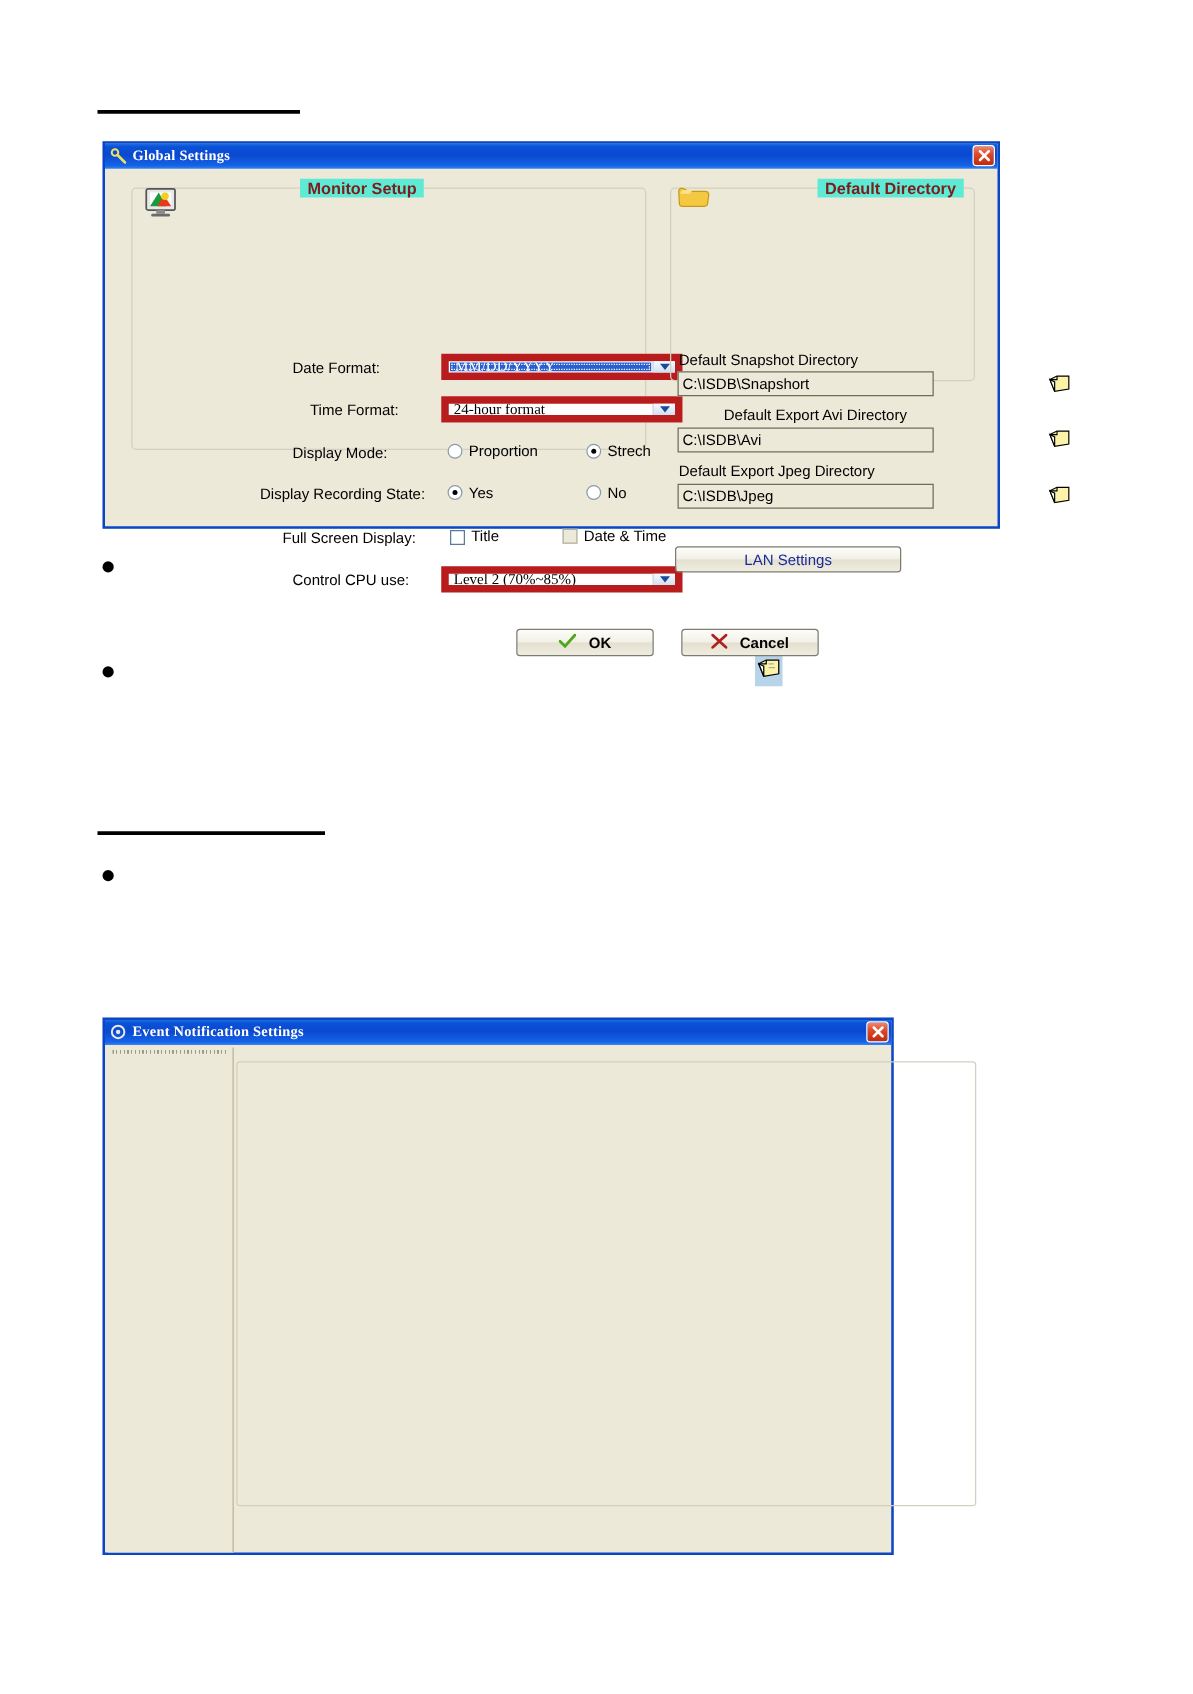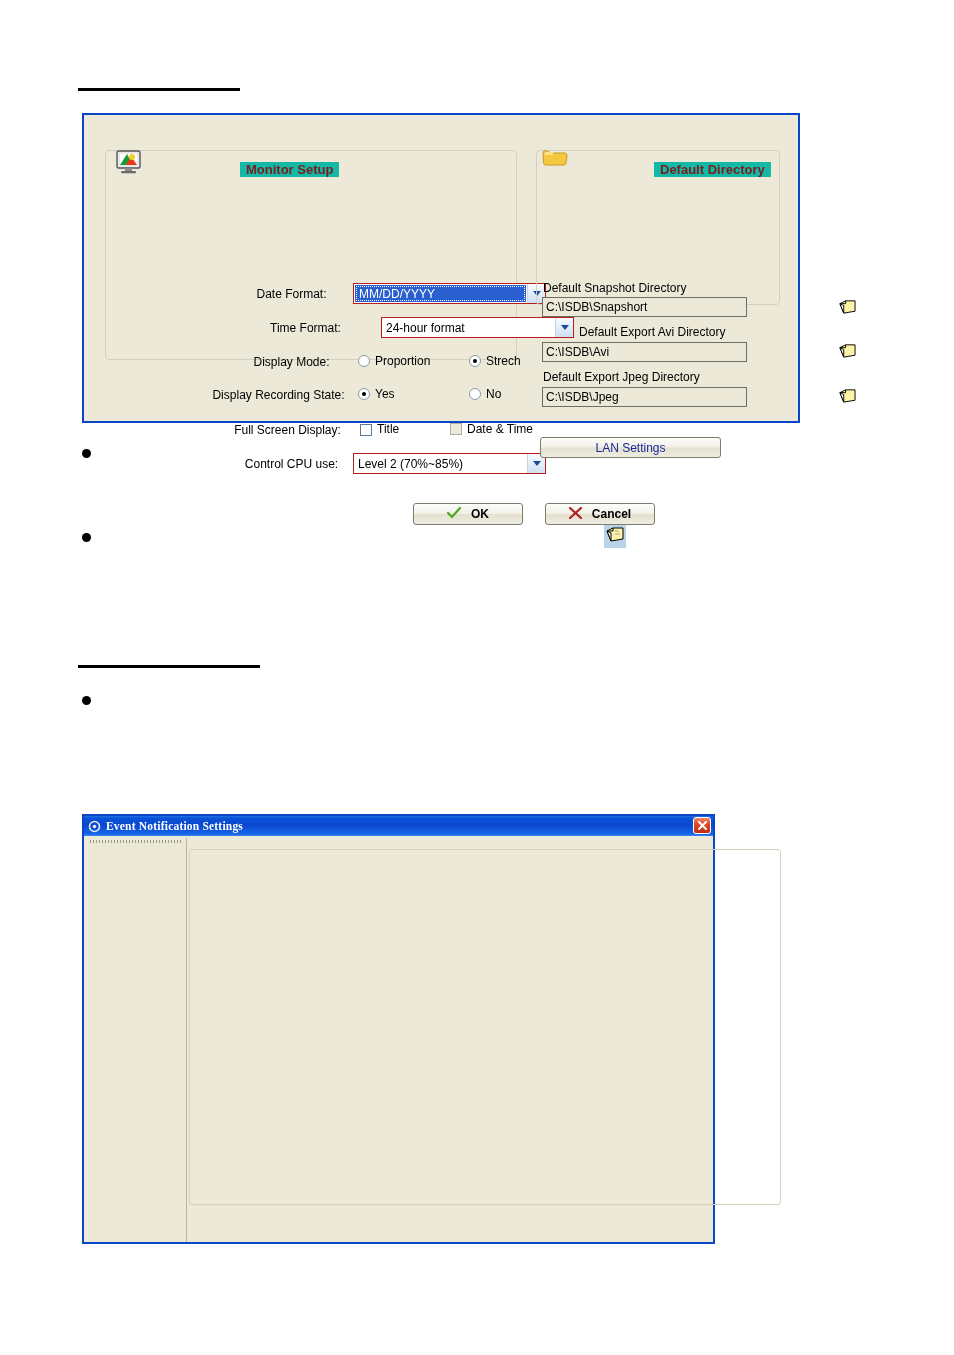--- a/index.html
+++ b/index.html
@@ -50,38 +50,37 @@
   .groupbox{
     position:absolute;
     border:1px solid #d4d0c0;
     border-radius:4px;
     box-sizing:border-box;
     background:transparent;
   }
   .group-legend{
     position:absolute;
     font-size:13px;font-weight:bold;color:#7c1c1c;
-    background:#14b8a6;padding:0 6px;
+    background:#5eead4;padding:0 6px;
     white-space:nowrap;
     font-family:"Liberation Sans", sans-serif;
-    margin-top:19px;
   }
   .group-icon{position:absolute;}
 
   .lbl{
     position:absolute;font-size:12px;color:#000;
-    white-space:nowrap;text-align:center;
+    white-space:nowrap;text-align:left;
   }
   .lbl.l{text-align:left;}
 
   
   .combo{
     position:absolute;height:21px;box-sizing:border-box;
-    border:1px solid #b91c1c;background:#fff;
-    display:flex;align-items:stretch;
+    border:6px solid #b91c1c;background:#fff;
+    display:flex;align-items:stretch;font-family:Liberation Serif, serif;
   }
   .combo .val{
     flex:1;display:flex;align-items:center;
     padding-left:4px;font-size:12px;color:#000;
     white-space:nowrap;overflow:hidden;
   }
   .combo.sel .val{
     background:#2a5fd0;color:#fff;
     outline:1px dotted #fff;outline-offset:-2px;
     margin:1px;
@@ -165,20 +164,34 @@
       <path d="M2 6 L6 16 L6 8 Z" fill="#fff" stroke="#000" stroke-width="1"></path>
       <path d="M8 3 L8 6 L2 6" fill="none" stroke="#000" stroke-width="1"></path>
       <path d="M10 6 L14 6 M10 9 L15 9" stroke="#aa9" stroke-width="1"></path>
     </svg>
   </div>
   <div class="hrule" style="left:78px;top:665px;width:182px;"></div>
   <div class="bullet" style="left:82px;top:696px;"></div>
 
   <div class="win" style="left:82px;top:113px;width:718px;height:310px;">
 
+    <div class="titlebar">
+      <span class="title-icon">
+        <svg width="14" height="14" viewBox="0 0 14 14">
+          <circle cx="4" cy="4" r="2.6" fill="none" stroke="#f0e060" stroke-width="1.6"></circle>
+          <path d="M6 6 L12 12" stroke="#f0e060" stroke-width="2" stroke-linecap="round"></path>
+        </svg>
+      </span>
+      <span class="title-text">Global Settings</span>
+      <span class="close-btn">
+        <svg width="11" height="11" viewBox="0 0 11 11">
+          <path d="M2 2 L9 9 M9 2 L2 9" stroke="#fff" stroke-width="2" stroke-linecap="round"></path>
+        </svg>
+      </span>
+    </div>
 
     <div class="groupbox" style="left:21px;top:35px;width:412px;height:210px;"></div>
     <div class="group-icon" style="left:32px;top:35px;">
       <svg width="26" height="24" viewBox="0 0 26 24">
         <rect x="1" y="1" width="23" height="17" rx="1.5" fill="#e8e8e8" stroke="#555" stroke-width="1.4"></rect>
         <rect x="4" y="4" width="17" height="11" fill="#fff"></rect>
         <path d="M4 15 L11 4 L17 15 Z" fill="#1a9a3a"></path>
         <path d="M10 15 L15 6 L21 15 Z" fill="#e83a1a"></path>
         <circle cx="16" cy="7" r="3" fill="#f0d020"></circle>
         <rect x="9" y="18" width="7" height="3" fill="#8a8a8a"></rect>
@@ -189,21 +202,21 @@
 
     <div class="lbl" style="left:150px;top:172px;width:115px;">Date Format:</div>
     <div class="combo sel" style="left:269px;top:168px;width:193px;">
       <span class="val">MM/DD/YYYY</span>
       <span class="arrow">
           <i></i>
         </span>
     </div>
 
     <div class="lbl" style="left:164px;top:206px;width:115px;">Time Format:</div>
-    <div class="combo" style="left:269px;top:202px;width:193px;margin-left:28px;">
+    <div class="combo" style="left:269px;top:202px;width:193px;">
       <span class="val">24-hour format</span>
       <span class="arrow">
           <i></i>
         </span>
     </div>
 
     <div class="lbl" style="left:150px;top:240px;width:115px;">Display Mode:</div>
     <div class="radio" style="left:274px;top:239px;">
       <span class="dot"></span>
       <span>Proportion</span>

